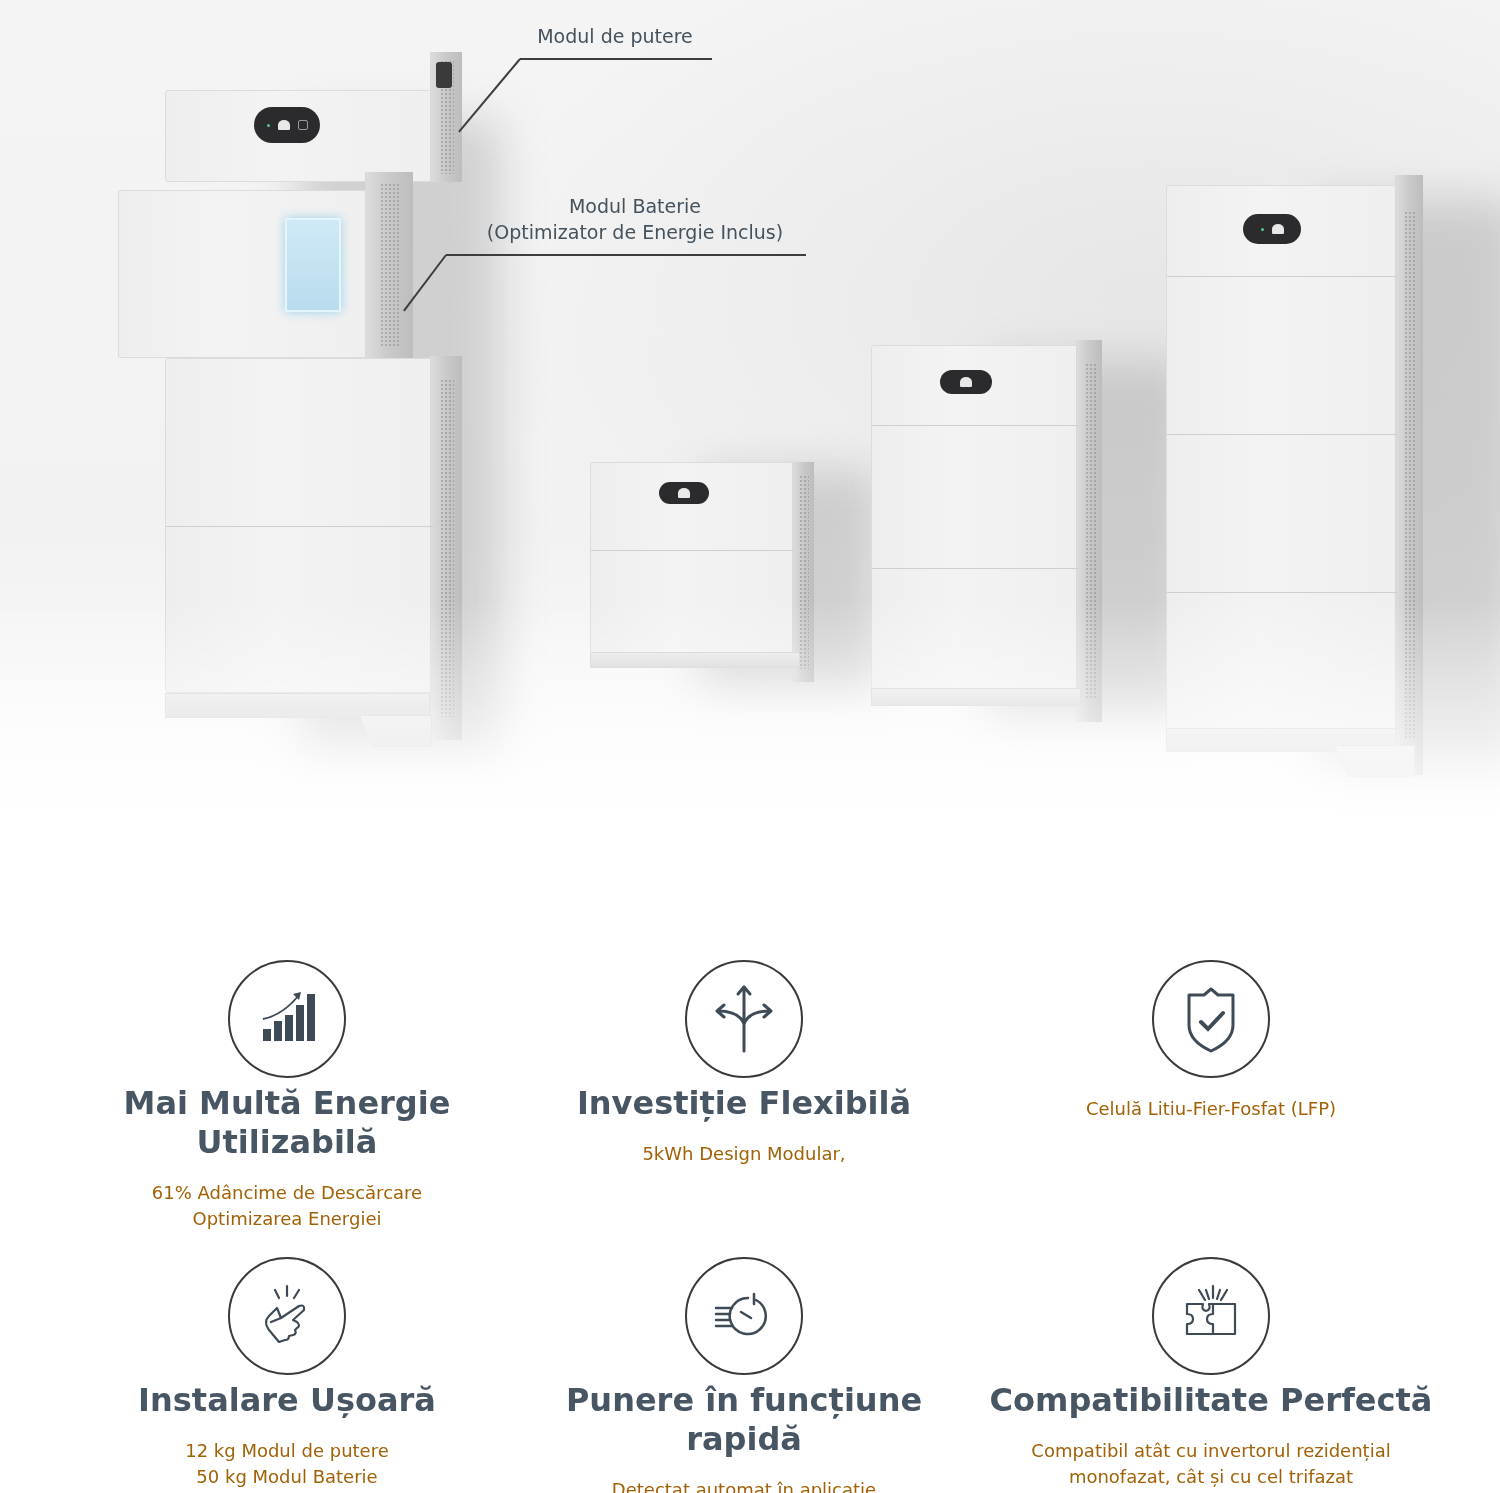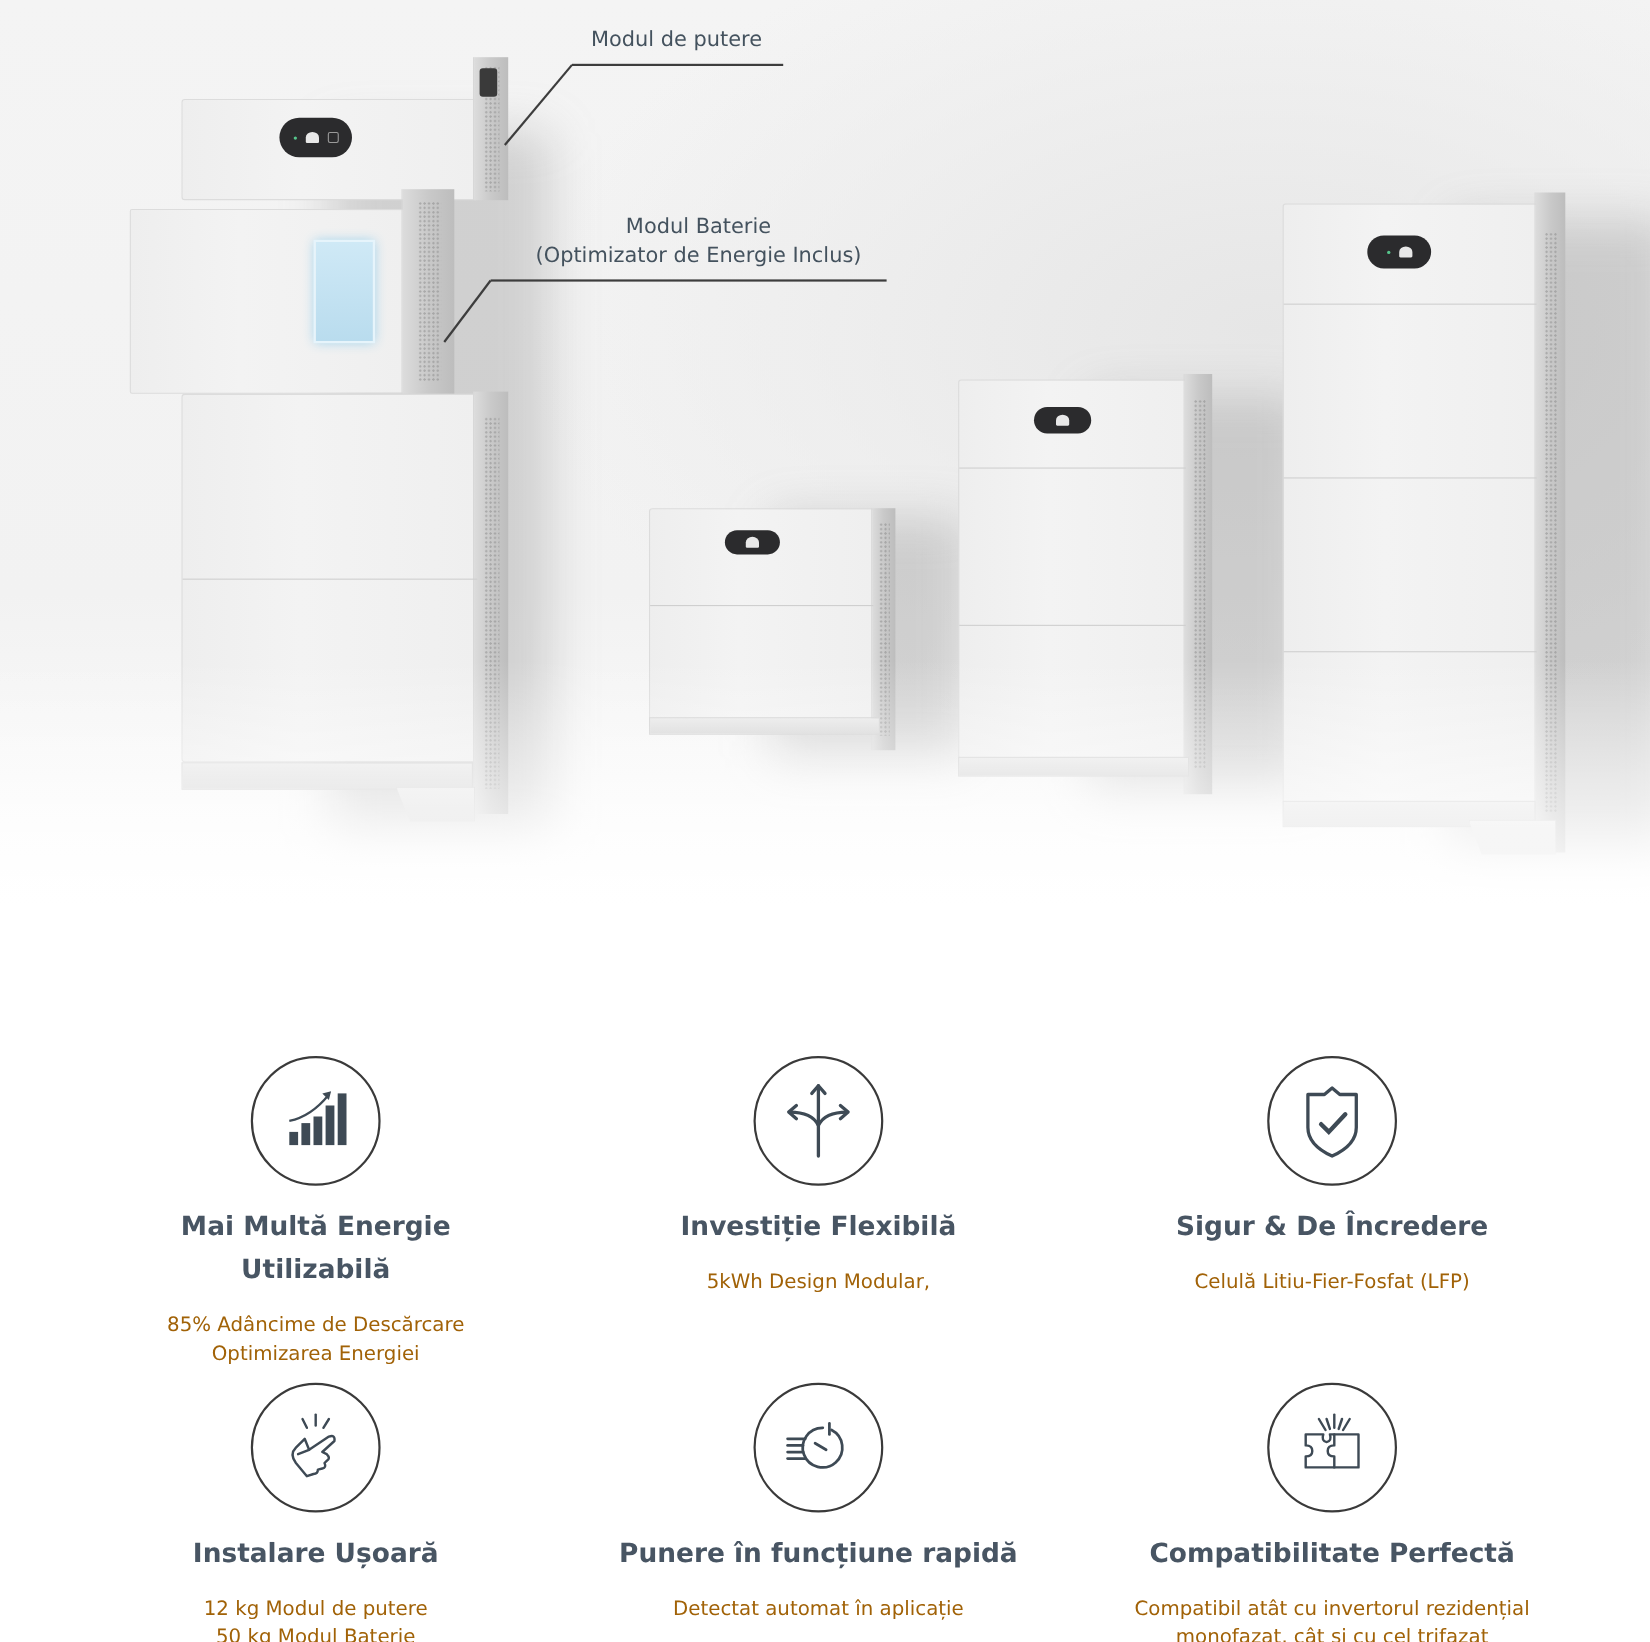--- a/index.html
+++ b/index.html
@@ -59,21 +59,21 @@
   .callout { position: absolute; font-weight: normal; font-size: 19px; color: #44525e; text-align: center; line-height: 26px; }
   .leader { position: absolute; background: #3d3d3d; height: 2px; transform-origin: 0 50%; }
 
   
   .feature { position: absolute; width: 460px; text-align: center; }
   .icon-circle {
     width: 118px; height: 118px; border: 2px solid #3a3a3a; border-radius: 50%;
     margin: 0 auto; display: flex; align-items: center; justify-content: center; background: #ffffff;
   }
   .icon-circle svg { width: 76px; height: 76px; }
-  .f-title { font-weight: bold; font-size: 24px; color: #485563; line-height: 39px; margin-top: 18px; }
+  .f-title { font-weight: bold; font-size: 32px; color: #485563; line-height: 39px; margin-top: 6px; }
   .f-desc { font-size: 18px; color: #a16207; line-height: 26px; margin-top: 18px; }
 </style>
 </head>
 <body>
 
 <div class="hero">
 
   <div class="unit">
     <div class="shadow" style="left:300px; top:120px; width:200px; height:640px;"></div>
 
@@ -159,21 +159,21 @@
       <rect x="58" y="13" width="8" height="47" fill="#3e4a55"></rect>
       <path d="M14 38 Q34 34 50 14" stroke="#3e4a55" stroke-width="2" fill="none"></path>
       <path d="M44 13 L52 11 L50 19 Z" fill="#3e4a55"></path>
     </svg>
   </div>
   <div class="f-title">
     <div>Mai Multă Energie</div>
     <div>Utilizabilă</div>
   </div>
   <div class="f-desc">
-    <div>85% Adâncime de Descărcare</div>
+    <div>61% Adâncime de Descărcare</div>
     <div>Optimizarea Energiei</div>
   </div>
 </div>
 
 <div class="feature" style="left:514px; top:960px;">
   <div class="icon-circle">
     <svg viewBox="0 0 76 76">
       <g stroke="#3e4a55" stroke-width="3" fill="none" stroke-linecap="round" stroke-linejoin="round">
         <line x1="38" y1="70" x2="38" y2="6"></line>
         <polyline points="32,13 38,6 44,13"></polyline>
@@ -190,21 +190,20 @@
   </div>
 </div>
 
 <div class="feature" style="left:981px; top:960px;">
   <div class="icon-circle">
     <svg viewBox="0 0 76 76">
       <path d="M38 8 L45 14 L60 14 L60 44 Q60 60 38 70 Q16 60 16 44 L16 14 L31 14 Z" stroke="#3e4a55" stroke-width="3" fill="none" stroke-linejoin="round"></path>
       <path d="M28 41 L35 48 L50 32" stroke="#3e4a55" stroke-width="4" fill="none" stroke-linecap="round"></path>
     </svg>
   </div>
-  <div class="f-title">Sigur &amp; De Încredere</div>
   <div class="f-desc">Celulă Litiu-Fier-Fosfat (LFP)</div>
 </div>
 
 <div class="feature" style="left:57px; top:1257px;">
   <div class="icon-circle">
     <svg viewBox="0 0 76 76">
       <g stroke="#3e4a55" stroke-width="2.2" fill="none" stroke-linecap="round" stroke-linejoin="round">
         <line x1="26" y1="12" x2="30" y2="20"></line>
         <line x1="38" y1="8" x2="38" y2="18"></line>
         <line x1="50" y1="12" x2="45" y2="20"></line>

